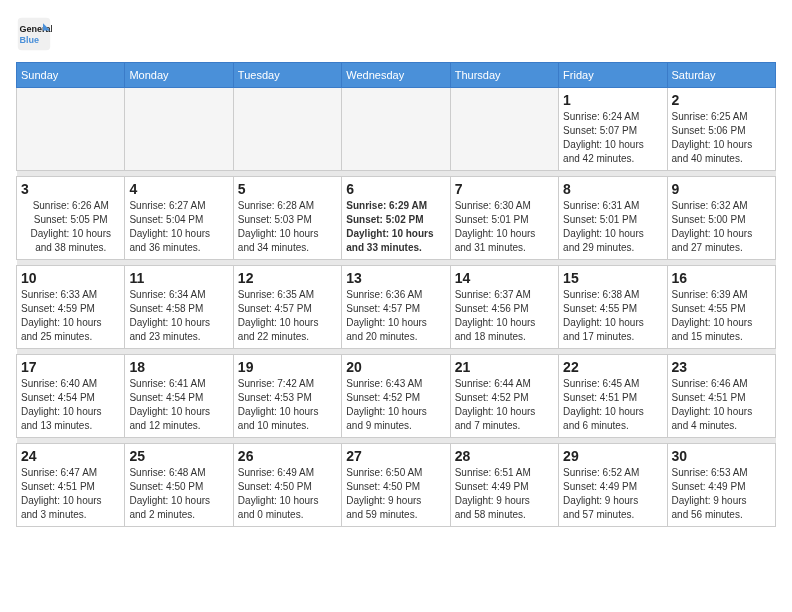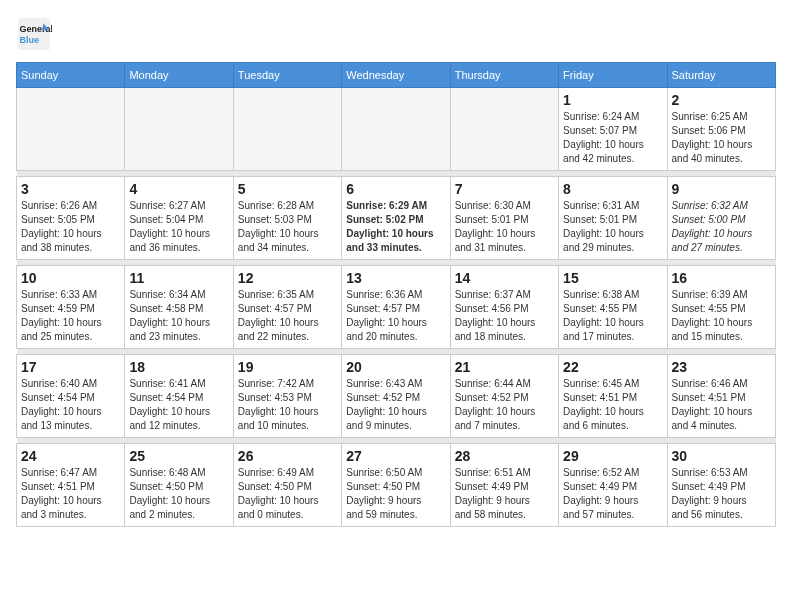--- a/index.html
+++ b/index.html
@@ -136,21 +136,21 @@
 Daylight: 10 hours
 and 40 minutes.</div>
         </td>
       </tr>
       <tr class="row-spacer">
         <td colspan="7"></td>
       </tr>
       <tr>
         <td>
           <span class="day-num">3</span>
-          <div class="day-info" style="white-space: pre-line;">Sunrise: 6:26 AM
+          <div class="day-info" style="white-space: pre-line; text-align: center;">Sunrise: 6:26 AM
 Sunset: 5:05 PM
 Daylight: 10 hours
 and 38 minutes.</div>
         </td>
         <td>
           <span class="day-num">4</span>
           <div class="day-info" style="white-space: pre-line;">Sunrise: 6:27 AM
 Sunset: 5:04 PM
 Daylight: 10 hours
 and 36 minutes.</div>
@@ -178,21 +178,21 @@
         </td>
         <td>
           <span class="day-num">8</span>
           <div class="day-info" style="white-space: pre-line;">Sunrise: 6:31 AM
 Sunset: 5:01 PM
 Daylight: 10 hours
 and 29 minutes.</div>
         </td>
         <td>
           <span class="day-num">9</span>
-          <div class="day-info" style="white-space: pre-line; font-style: italic;">Sunrise: 6:32 AM
+          <div class="day-info" style="white-space: pre-line;">Sunrise: 6:32 AM
 Sunset: 5:00 PM
 Daylight: 10 hours
 and 27 minutes.</div>
         </td>
       </tr>
       <tr class="row-spacer">
         <td colspan="7"></td>
       </tr>
       <tr>
         <td>

